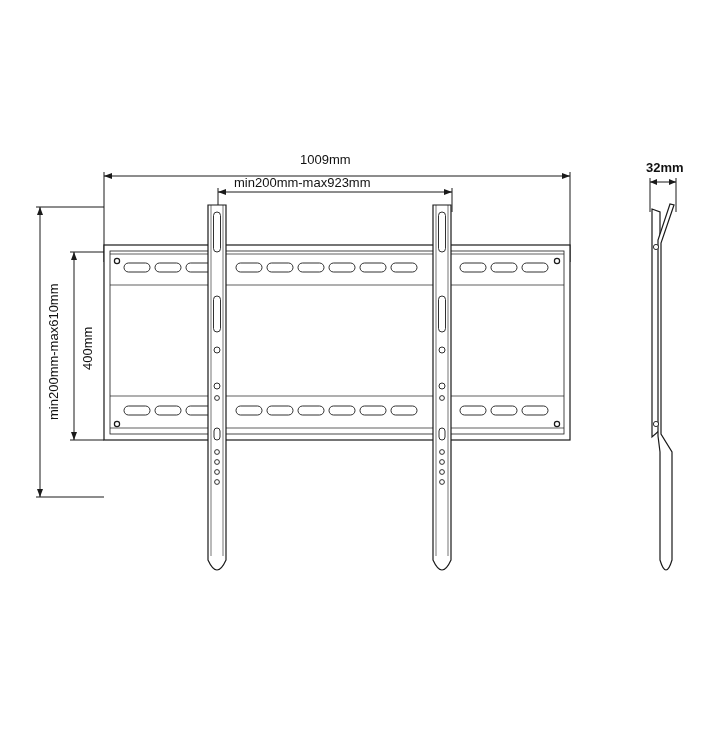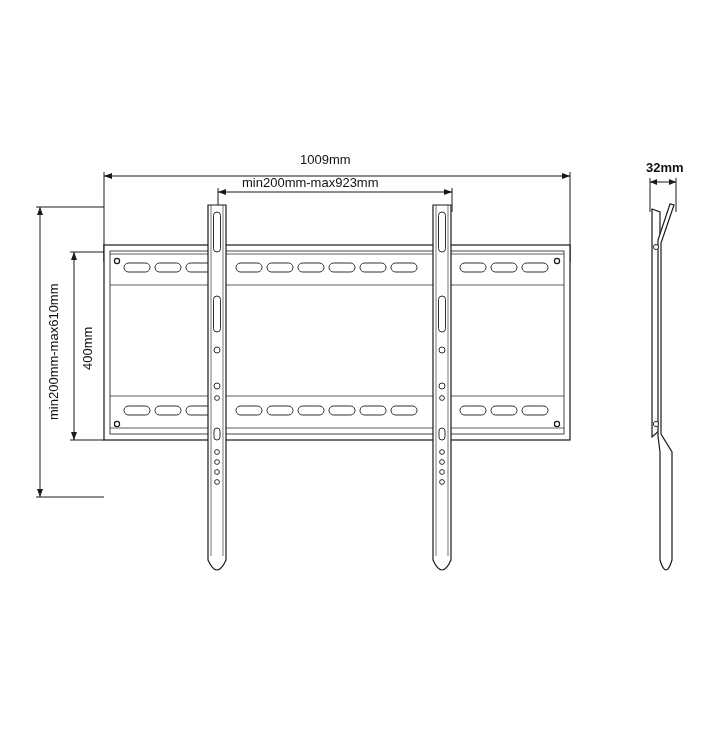--- a/index.html
+++ b/index.html
@@ -163,21 +163,21 @@
 
       <path d="M674 205 L661 243 L661 434 L672 452 L672 560 Q666 580 660 560 L660 452 L658 436 L658 240 L670 204 Z"></path>
       <circle cx="656" cy="247" r="2.6" stroke-width="0.9"></circle>
       <circle cx="656" cy="424" r="2.6" stroke-width="0.9"></circle>
     </g>
 
   </svg>
 
   <div class="dim-label" style="left:300px; top:152px;">1009mm</div>
 
-  <div class="dim-label" style="left:242px; top:175px;">min200mm-max923mm</div>
+  <div class="dim-label" style="left:234px; top:175px;">min200mm-max923mm</div>
 
   <div class="dim-label vertical" style="left:46px; top:420px;">min200mm-max610mm</div>
 
   <div class="dim-label vertical" style="left:80px; top:370px;">400mm</div>
 
   <div class="dim-label" style="left:646px; top:160px;font-weight:bold;">32mm</div>
 
 </div>
 
 </body></html>

